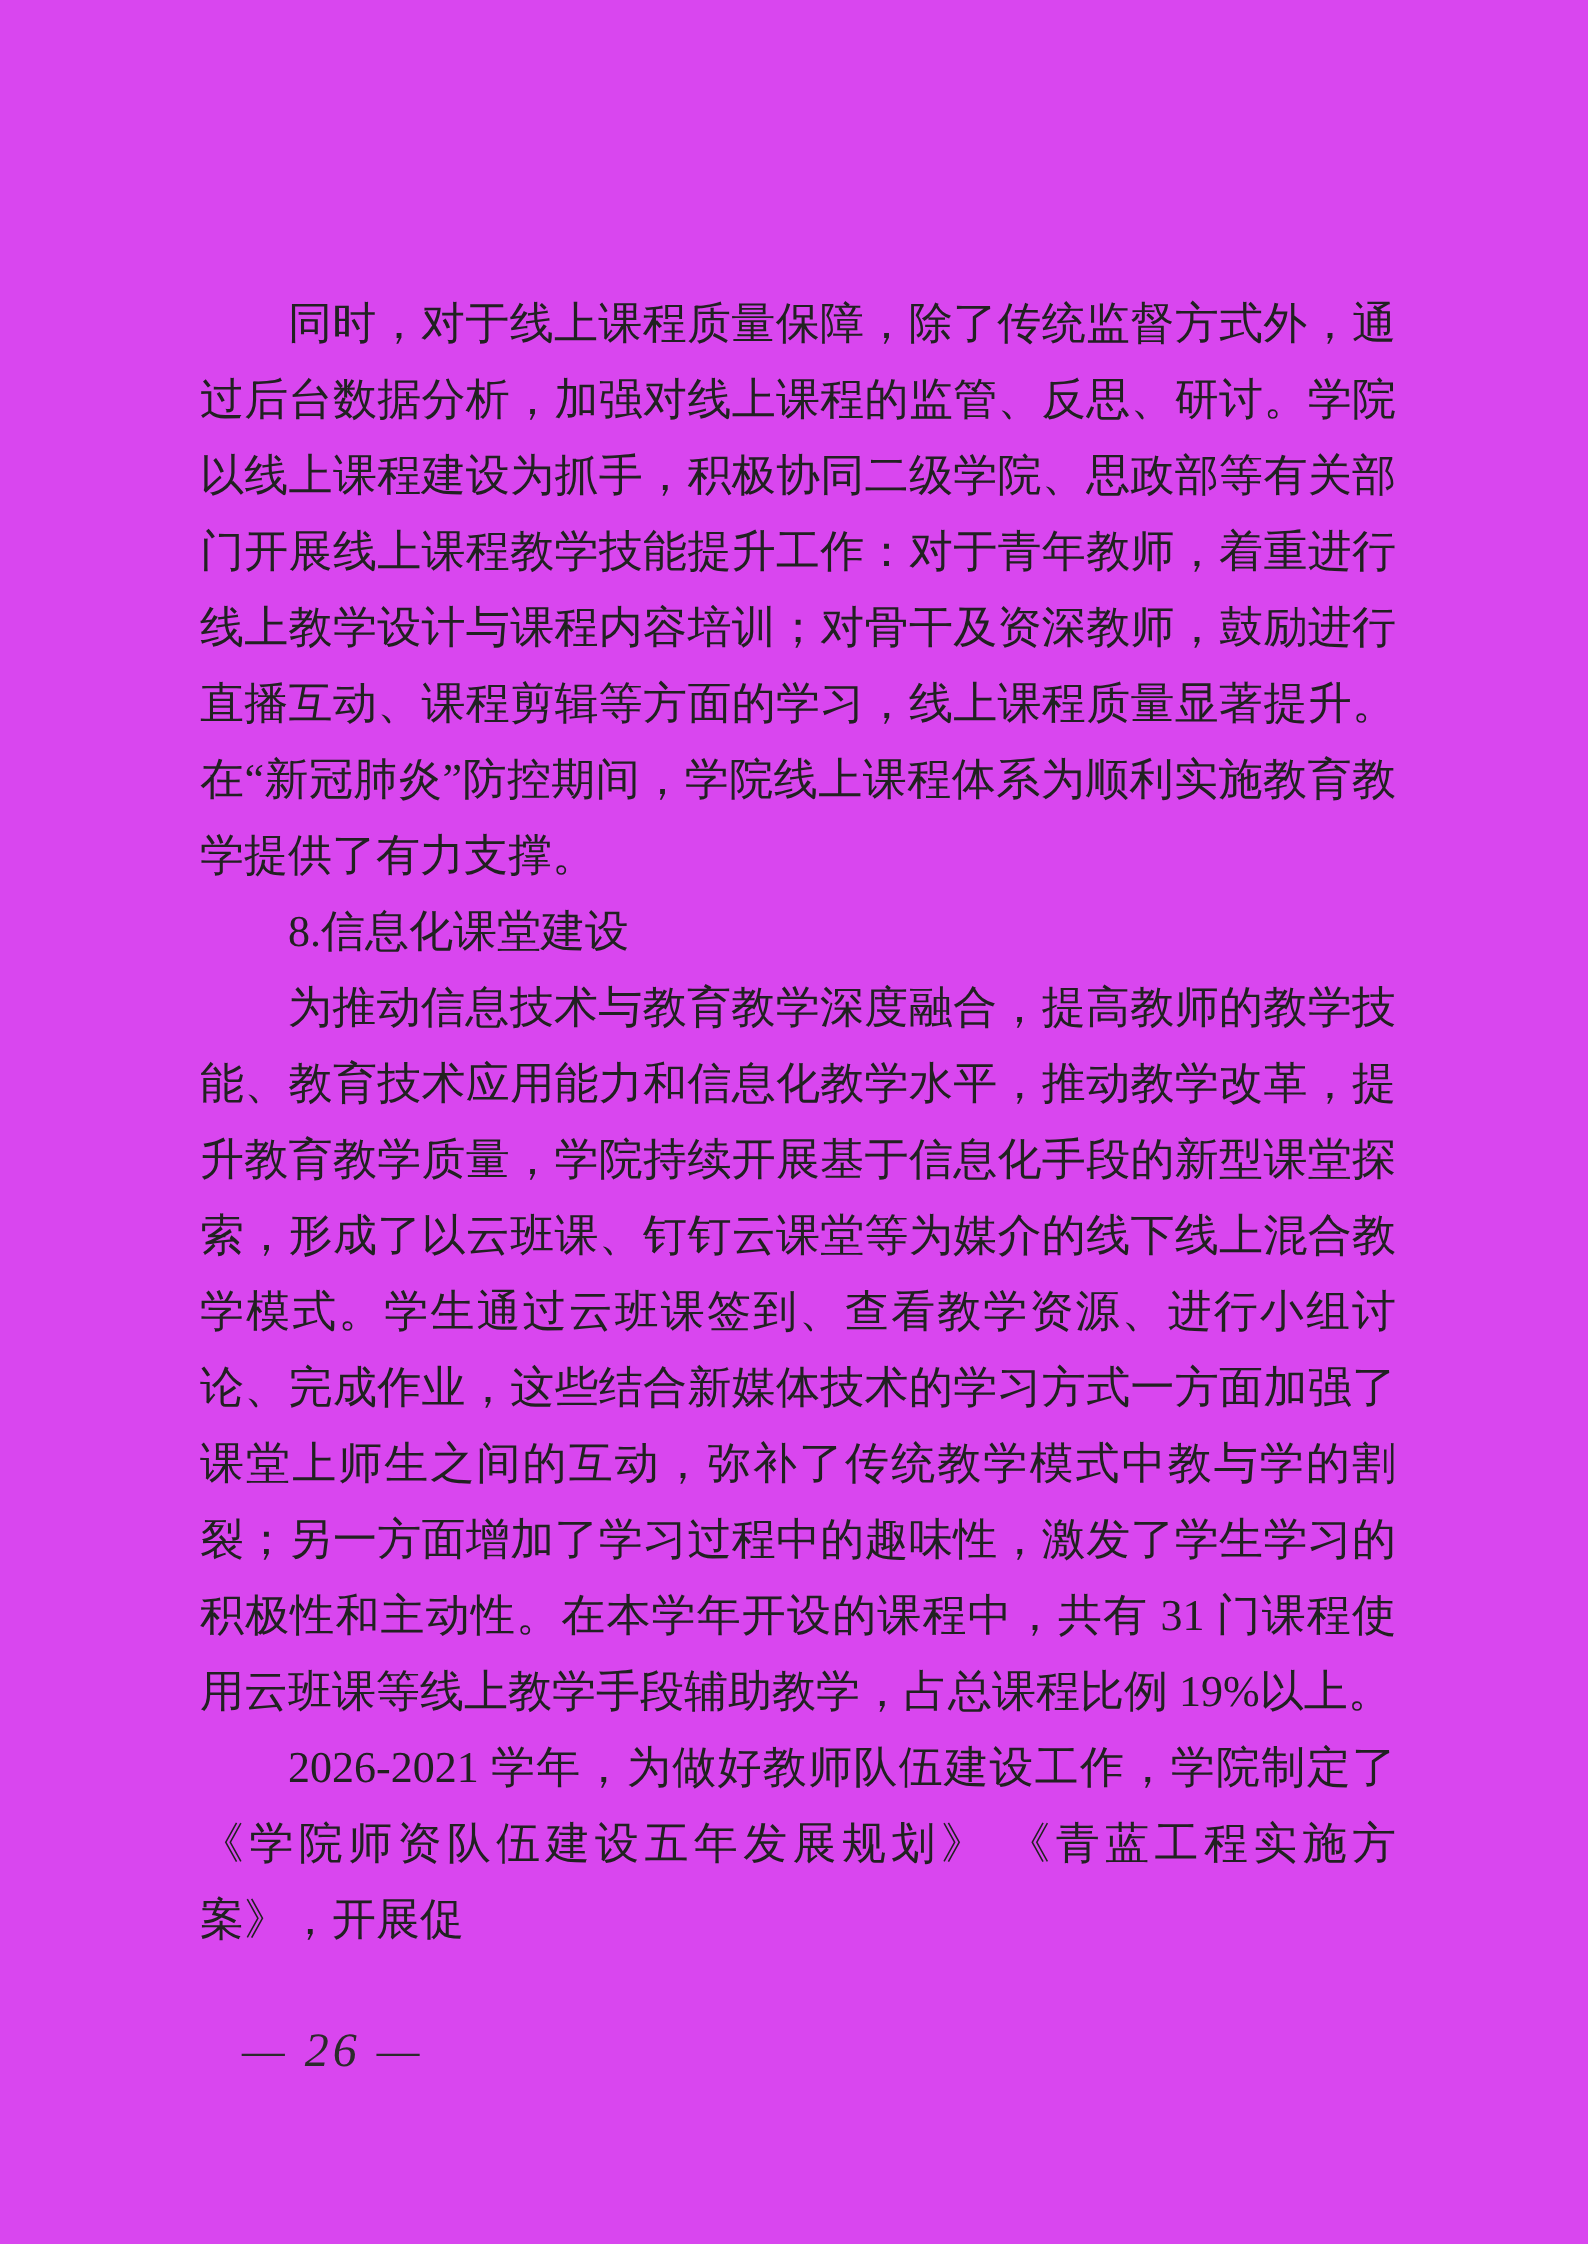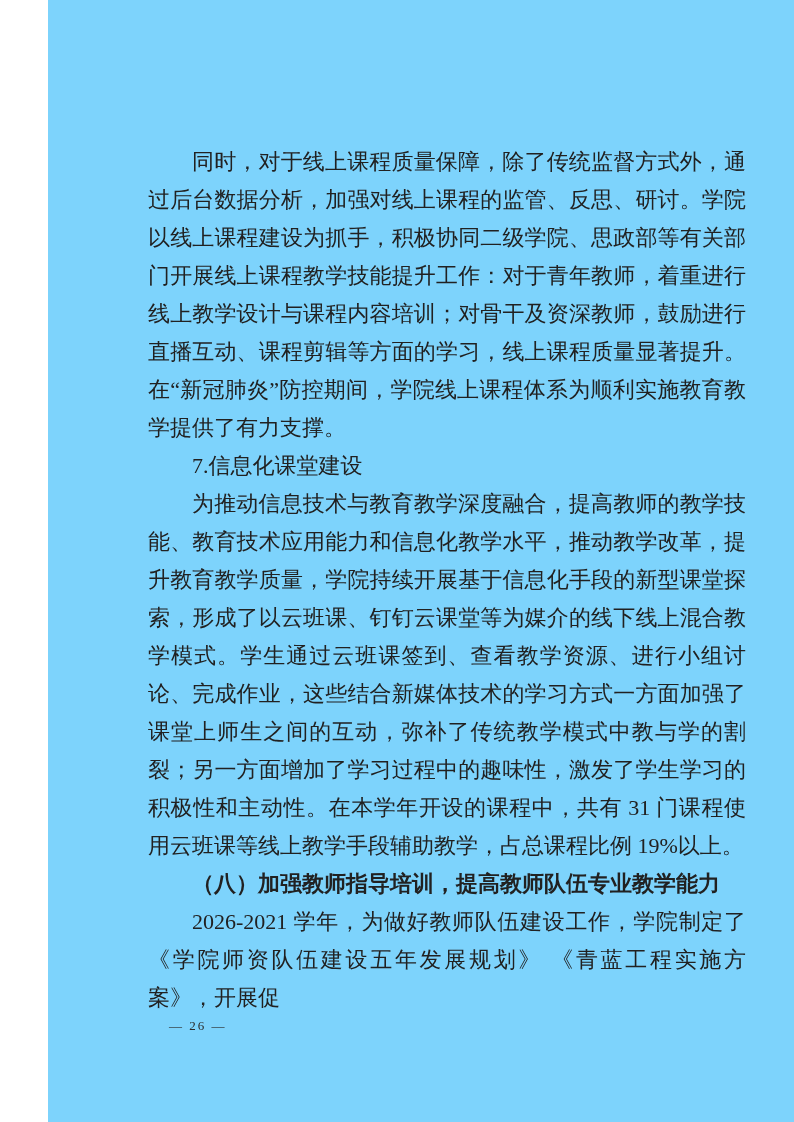--- a/index.html
+++ b/index.html
@@ -11,22 +11,21 @@
     width: 794px;
     height: 1122px;
     position: relative;
     overflow: hidden;
     font-family: "Liberation Serif", "DejaVu Serif", serif;
     color: #212121;
   }
   .page {
     position: absolute;
     inset: 0;
-    background: #7dd3fc;
-    margin-left: 48px;
+    background: #d946ef;
   }
   .text-block {
     position: absolute;
     left: 100px;
     top: 143px;
     width: 598px;
   }
   .para {
     margin: 0;
     font-size: 22px;
@@ -40,33 +39,33 @@
     font-weight: 600;
     text-align: left;
   }
   .para.subheading {
     text-align: left;
   }
   .page-number {
     position: absolute;
     left: 121px;
     top: 1013px;
-    font-size: 13px;
+    font-size: 24px;
     line-height: 26px;
     letter-spacing: 2px;
     color: #2b2b2b;
     white-space: pre;
+    font-style: italic;
   }
 </style>
 </head>
 <body>
 
 <div class="page">
   <div class="text-block">
     <p class="para body">同时，对于线上课程质量保障，除了传统监督方式外，通过后台数据分析，加强对线上课程的监管、反思、研讨。学院以线上课程建设为抓手，积极协同二级学院、思政部等有关部门开展线上课程教学技能提升工作：对于青年教师，着重进行线上教学设计与课程内容培训；对骨干及资深教师，鼓励进行直播互动、课程剪辑等方面的学习，线上课程质量显著提升。在“新冠肺炎”防控期间，学院线上课程体系为顺利实施教育教学提供了有力支撑。</p>
-    <p class="para subheading">7.信息化课堂建设</p>
+    <p class="para subheading">8.信息化课堂建设</p>
     <p class="para body">为推动信息技术与教育教学深度融合，提高教师的教学技能、教育技术应用能力和信息化教学水平，推动教学改革，提升教育教学质量，学院持续开展基于信息化手段的新型课堂探索，形成了以云班课、钉钉云课堂等为媒介的线下线上混合教学模式。学生通过云班课签到、查看教学资源、进行小组讨论、完成作业，这些结合新媒体技术的学习方式一方面加强了课堂上师生之间的互动，弥补了传统教学模式中教与学的割裂；另一方面增加了学习过程中的趣味性，激发了学生学习的积极性和主动性。在本学年开设的课程中，共有 31 门课程使用云班课等线上教学手段辅助教学，占总课程比例 19%以上。</p>
-    <p class="para heading">（八）加强教师指导培训，提高教师队伍专业教学能力</p>
     <p class="para body">2026-2021 学年，为做好教师队伍建设工作，学院制定了《学院师资队伍建设五年发展规划》 《青蓝工程实施方案》，开展促</p>
   </div>
 
   <div class="page-number">— 26 —</div>
 </div>
 
 </body></html>

